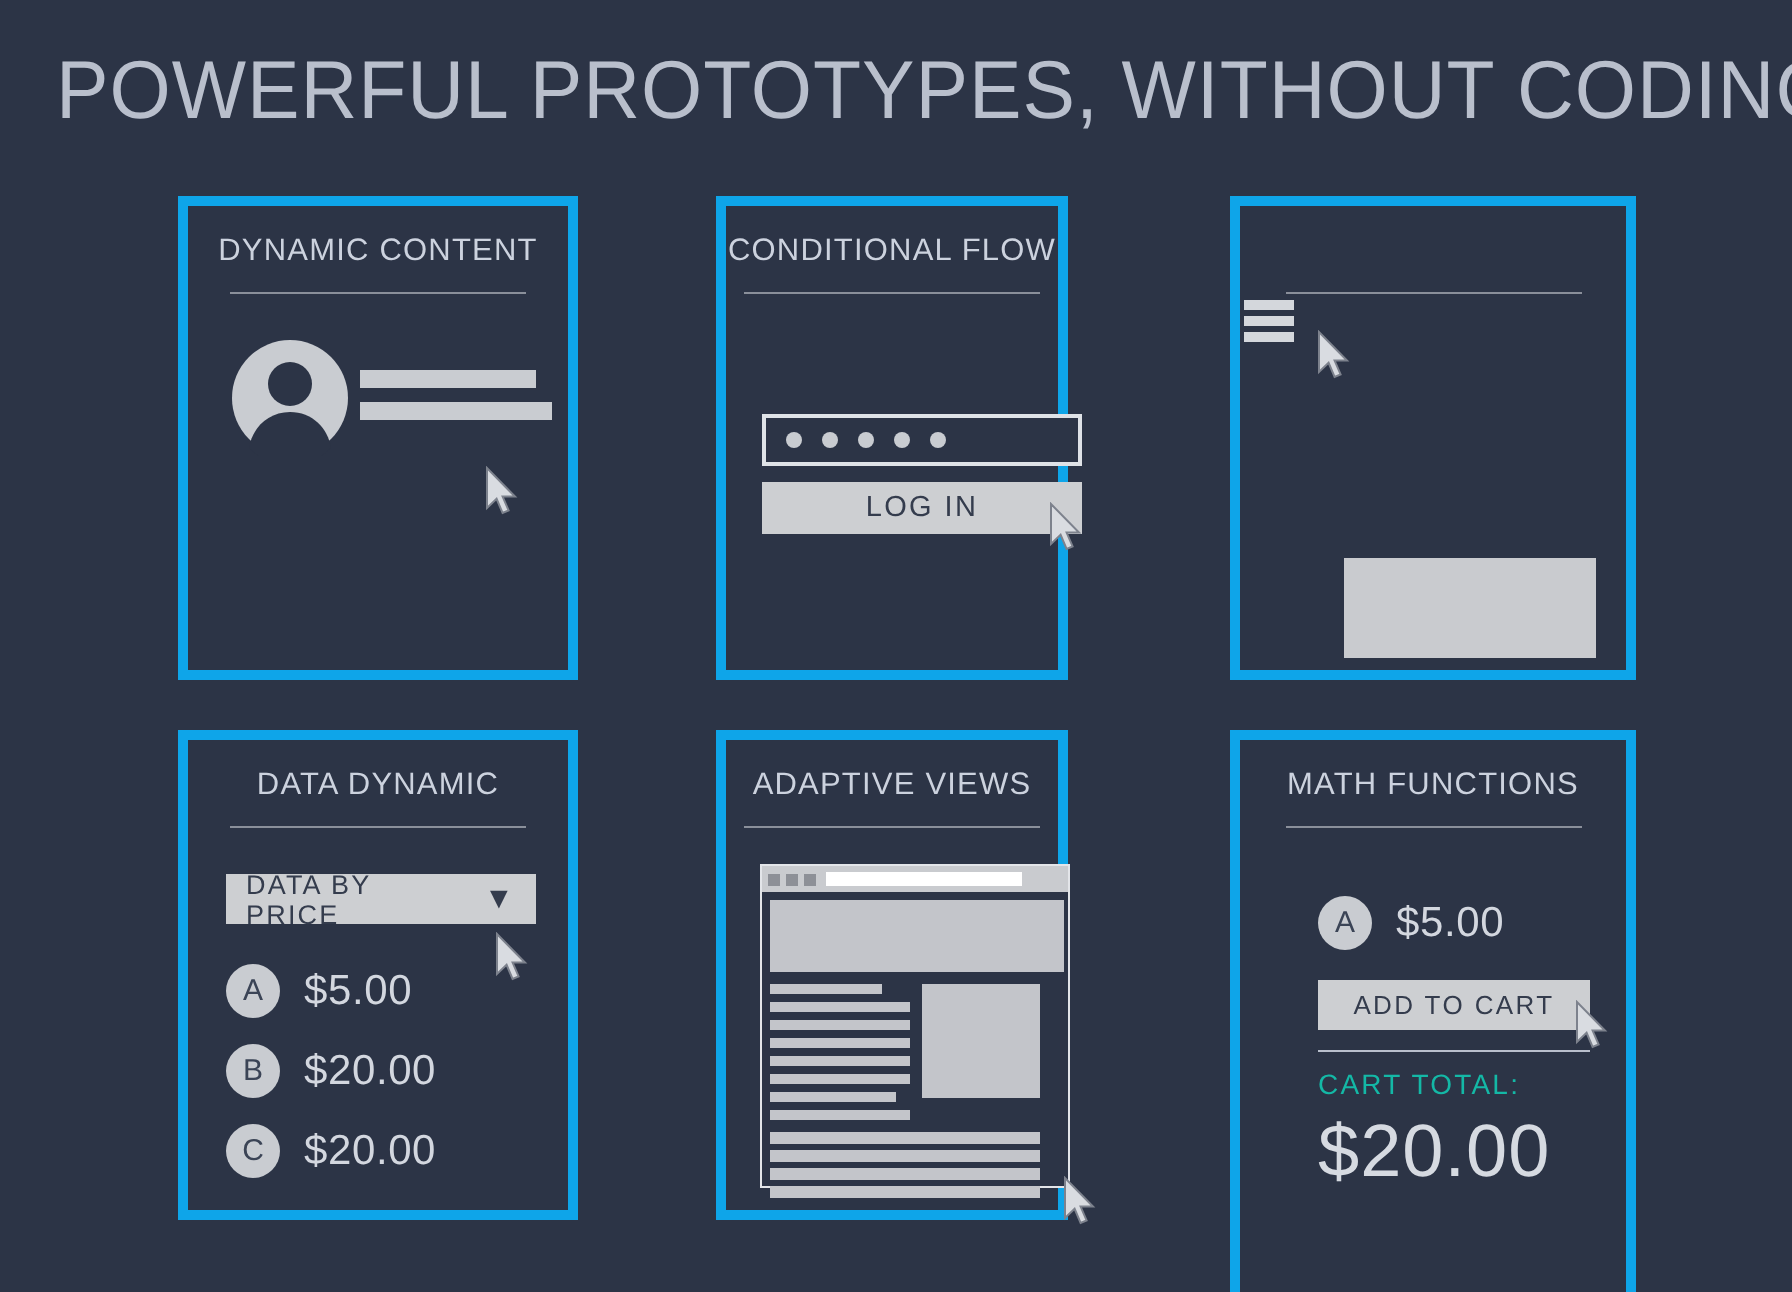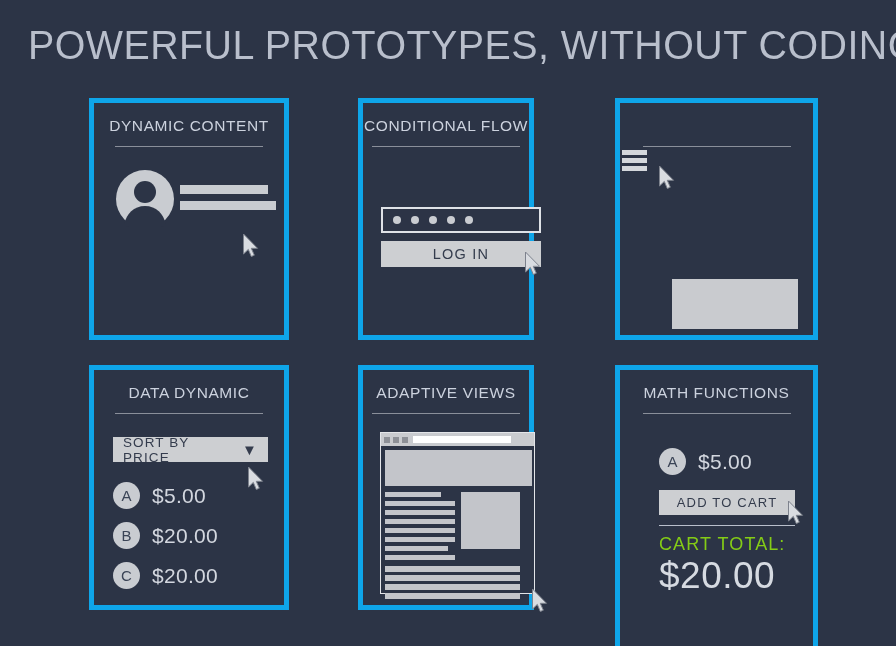--- a/index.html
+++ b/index.html
@@ -215,22 +215,22 @@
   }
 
   
   .divider-line {
     position: absolute;
     height: 1px;
     background: #b9bfcc;
   }
   .cart-total-label {
     position: absolute;
-    color: #84cc16;
-    font-size: 18px;
+    color: #14b8a6;
+    font-size: 14px;
     letter-spacing: 1.1px;
     font-weight: 300;
     white-space: nowrap;
   }
   .cart-total-value {
     position: absolute;
     color: #d6dae1;
     font-size: 37px;
     letter-spacing: 0.5px;
     font-weight: 300;
@@ -303,21 +303,21 @@
     </div>
 
     <div class="anim-box" style="left:52px; top:176px; width:126px; height:50px;"></div>
   </div>
 
   <div class="card" style="left:89px; top:267px; width:200px; height:245px;">
     <div class="card-title">DATA DYNAMIC</div>
     <div class="card-divider"></div>
 
     <div class="dropdown" style="left:19px; top:67px; width:155px; height:25px;">
-      <span class="dd-label">SORT BY PRICE</span>
+      <span class="dd-label">DATA BY PRICE</span>
       <span class="dd-caret">▼</span>
     </div>
 
     <div class="cursor" style="left:153px; top:96px;">
       <svg viewBox="0 0 17 25" xmlns="http://www.w3.org/2000/svg">
         <path d="M1.5 1 L1.5 21 L6.3 16.4 L9.3 23.5 L12.3 22.2 L9.3 15.3 L15.5 15.3 Z" fill="#d9dce1" stroke="#7d828d" stroke-width="1"></path>
       </svg>
     </div>
 
     <div class="price-row" style="left:19px; top:112px;">

